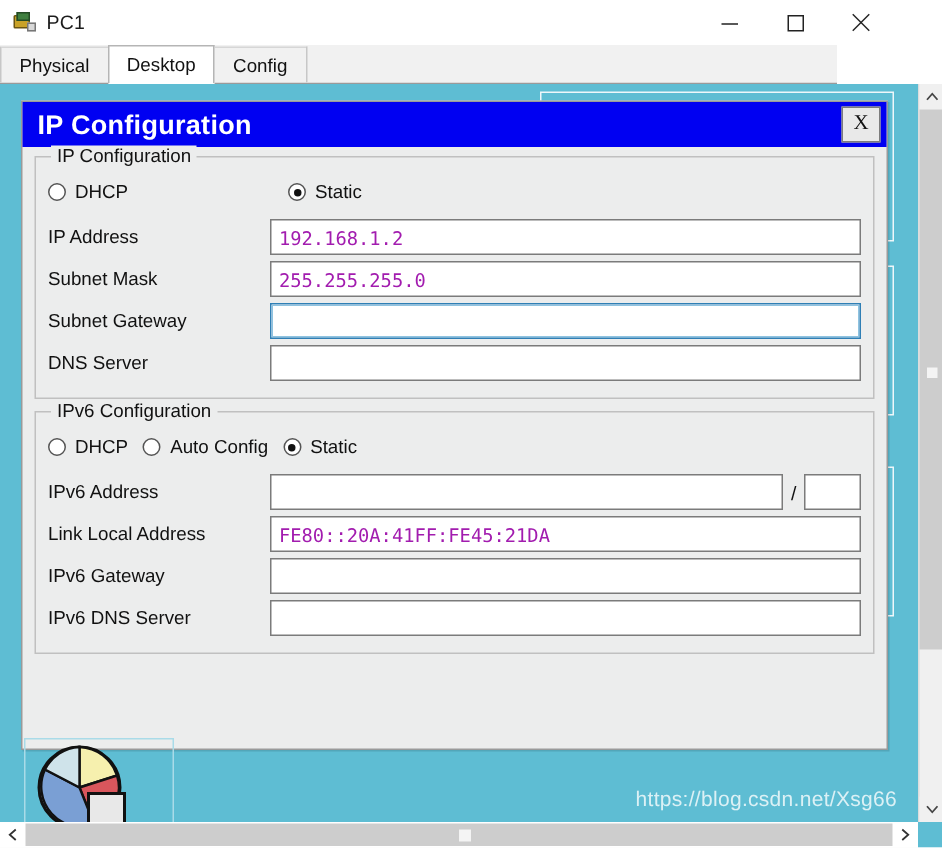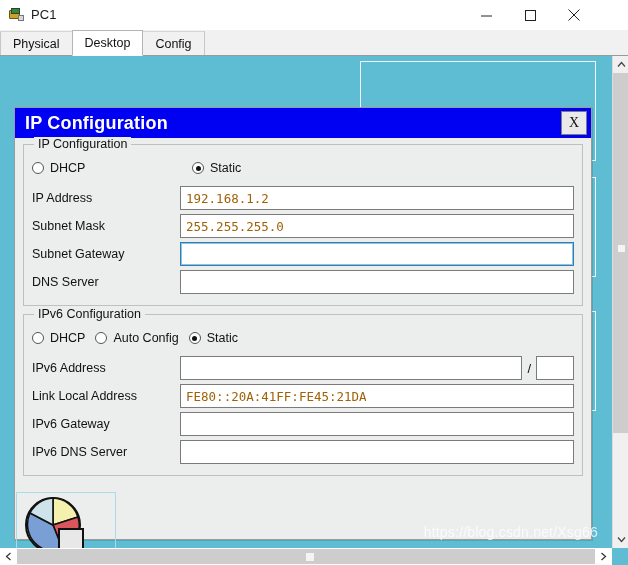--- a/index.html
+++ b/index.html
@@ -69,21 +69,21 @@
     display: flex; align-items: center; justify-content: center;
     color: #222;
     font-size: 13px;
   }
   .win-btn svg { display: block; }
 
   
   .tabstrip {
     position: absolute;
     left: 0; top: 30px;
-    width: 628px; height: 26px;
+    width: 558px; height: 26px;
     background: #f1f1f1;
     border-bottom: 1px solid #9a9a9a;
     display: flex;
     align-items: flex-end;
     padding-left: 0px;
   }
   .tab {
     height: 24px;
     padding: 0 12px;
     display: flex; align-items: center;
@@ -165,21 +165,20 @@
   }
 
   
   .dialog {
     position: absolute;
     left: 14px; top: 11px;
     width: 578px; height: 433px;
     background: #eceded;
     border: 1px solid #9a9a9a;
     box-shadow: 1px 1px 0 rgba(0,0,0,0.12);
-    margin-top: 40px;
   }
   .dlg-titlebar {
     position: relative;
     height: 30px;
     background: #0000f2;
     display: flex;
     align-items: center;
     padding-left: 10px;
   }
   .dlg-title-text {
@@ -268,21 +267,21 @@
     color: #111;
     white-space: nowrap;
   }
   .field-input {
     flex: 1 1 auto;
     height: 24px;
     background: #ffffff;
     border: 1px solid #7b7b7b;
     font-size: 12.5px;
     font-family: "DejaVu Sans Mono", monospace;
-    color: #a16207;
+    color: #a21caf;
     padding: 0 5px;
     line-height: 22px;
     outline: none;
     border-radius: 0;
   }
   .field-input.focused {
     border: 1px solid #2f7fb5;
     box-shadow: 0 0 0 1px #8fc3e0 inset;
   }
   .slash {

